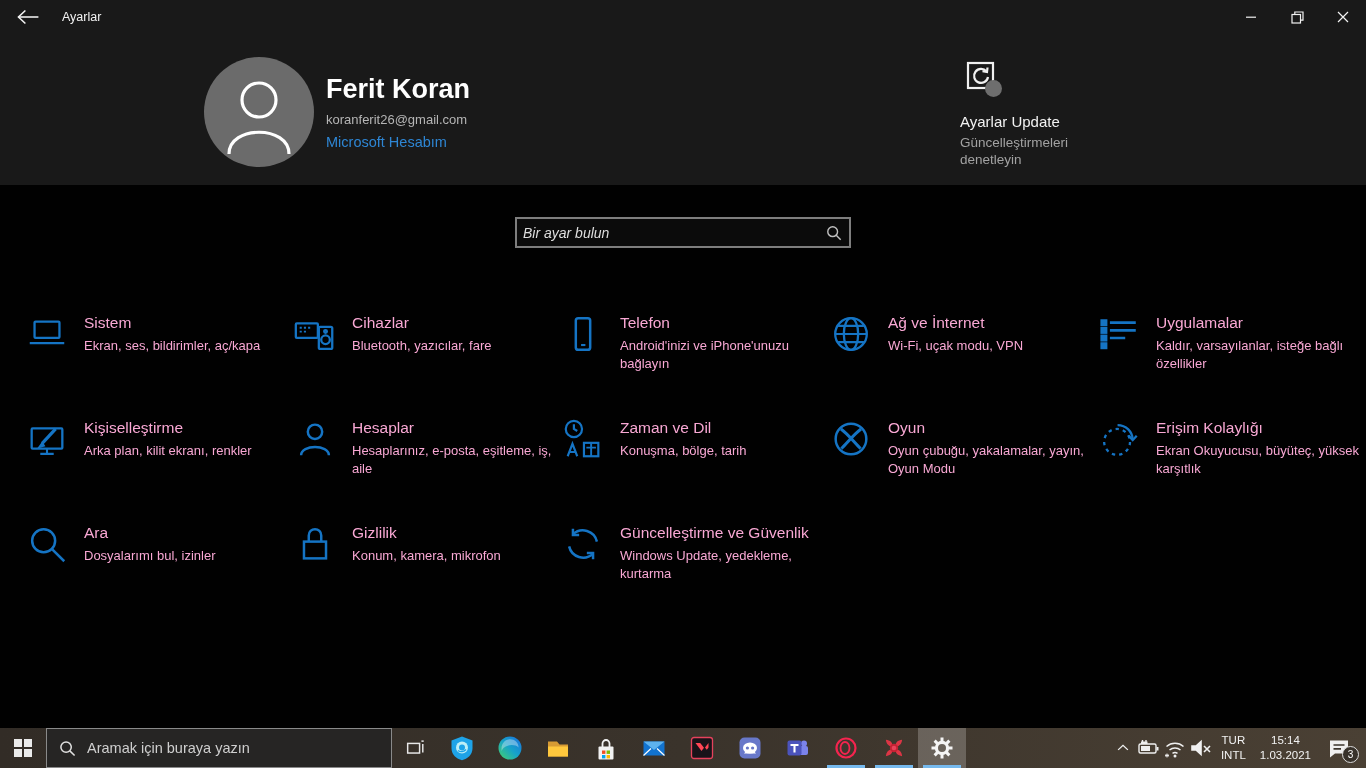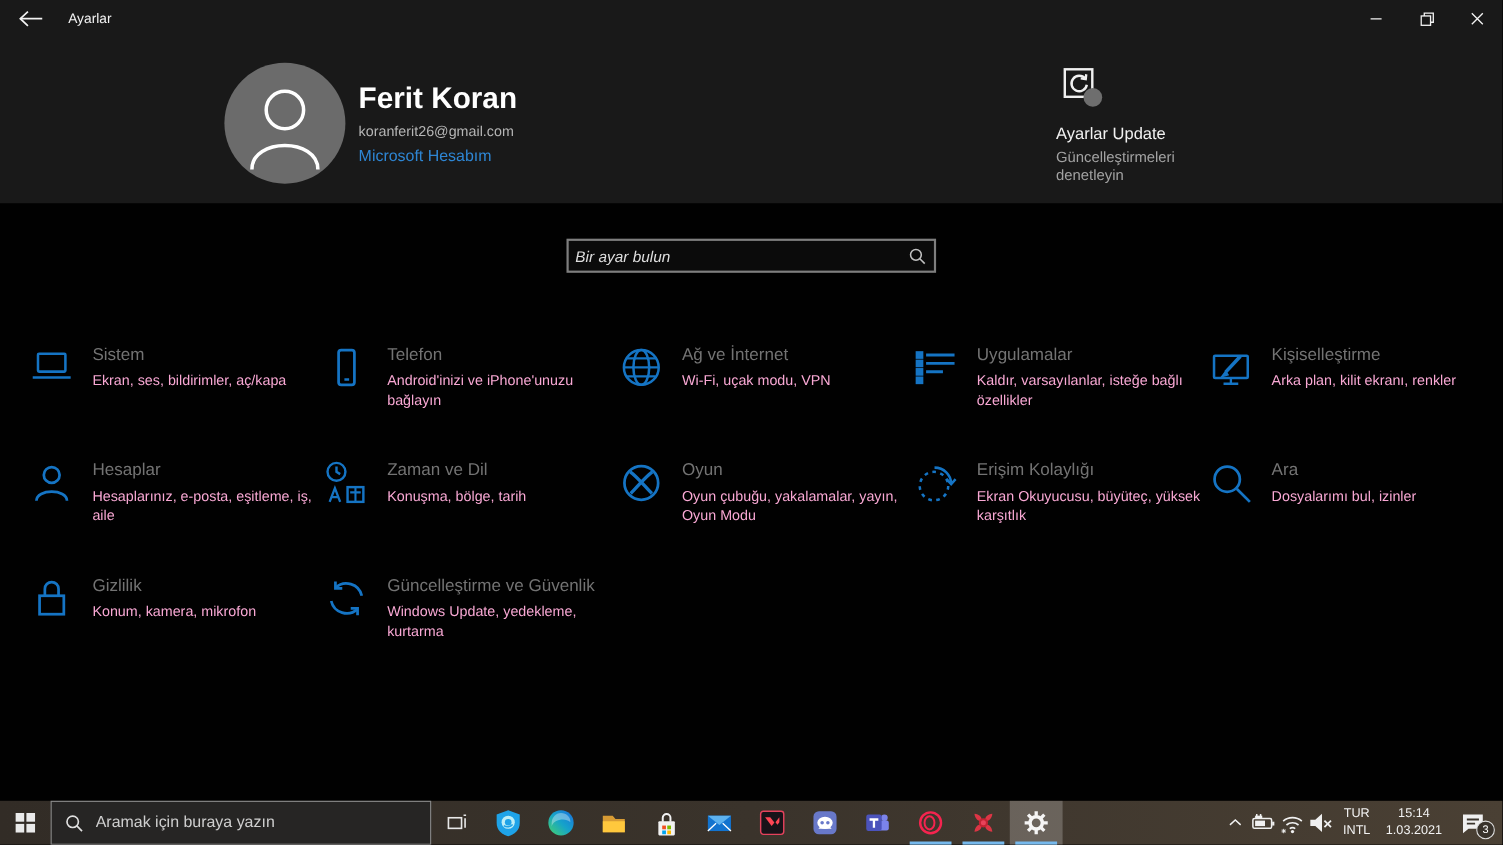--- a/index.html
+++ b/index.html
@@ -28,21 +28,21 @@
   .body-area { position:absolute; top:185px; left:0; width:1366px; height:543px; background:#010101; }
   .search-box { position:absolute; left:515px; top:32px; width:336px; height:31px; border:2px solid #7e7e7e; background:#0b0b0b; display:flex; align-items:center; }
   .search-box input { flex:1; background:transparent; border:0; outline:none; color:#e8e8e8; font-size:14px; padding:0 6px; font-family:"Liberation Sans", sans-serif;font-style:italic; }
   .search-box input::placeholder { color:#dedede; opacity:1; }
   .search-box .mag { width:30px; display:flex; align-items:center; justify-content:center; }
 
   .tiles-grid { position:absolute; left:24px; top:118px; width:1340px; display:grid; grid-template-columns:repeat(5,268px); grid-auto-rows:105px; }
   .tile { display:flex; gap:14px; cursor:pointer; padding-top:8px; }
   .tile-icon { flex:0 0 46px; width:46px; height:46px; }
   .tile-text { width:206px; padding-top:3px; }
-  .tile-title { color:#737373; font-size:15.5px; }
+  .tile-title { color:#f9a8d4; font-size:15.5px; }
   .tile-sub { margin-top:5px; color:#f9a8d4; font-size:13px; line-height:1.38; }
 
   
   .taskbar { position:absolute; left:0; bottom:0; width:1366px; height:40px; background:linear-gradient(90deg,#322c26 0%, #3a332b 50%, #4a4034 100%); display:flex; align-items:stretch; }
   .tb-btn { display:flex; align-items:center; justify-content:center; cursor:pointer; position:relative; }
   .tb-start { width:46px; }
   .tb-search { width:346px; background:#262524; border:1px solid #8a8a8a; display:flex; align-items:center; cursor:text; }
   .tb-search .mag { width:40px; display:flex; align-items:center; justify-content:center; }
   .tb-search input { flex:1; background:transparent; border:0; outline:none; color:#d6d6d6; font-size:14.5px; font-family:"Liberation Sans", sans-serif; }
   .tb-search input::placeholder { color:#cfcfcf; opacity:1; }
@@ -131,20 +131,33 @@
         <div class="tile-icon"><svg width="46" height="46" viewBox="0 0 48 48" fill="none" stroke="#1574c4" stroke-width="2.4">
               <rect x="11" y="11" width="26" height="17" rx="1"></rect>
               <path d="M6 33.5 h36"></path>
             </svg></div>
         <div class="tile-text">
             <div class="tile-title">Sistem</div>
             <div class="tile-sub">Ekran, ses, bildirimler, aç/kapa</div>
           </div>
       </div>
 
+      <div class="tile">
+        <div class="tile-icon"><svg width="46" height="46" viewBox="0 0 48 48" fill="none" stroke="#1574c4" stroke-width="2.4">
+              <rect x="4" y="13" width="23" height="15" rx="1"></rect>
+              <path d="M8 17.5 h12 M8 21.5 h7" stroke-width="2" stroke-dasharray="2.2 2.2"></path>
+              <rect x="28" y="16.5" width="14" height="23" rx="1.5" fill="#010101"></rect>
+              <circle cx="35" cy="30" r="4.5"></circle>
+              <circle cx="35" cy="21.5" r="1.4"></circle>
+            </svg></div>
+        <div class="tile-text">
+            <div class="tile-title">Cihazlar</div>
+            <div class="tile-sub">Bluetooth, yazıcılar, fare</div>
+          </div>
+      </div>
 
       <div class="tile">
         <div class="tile-icon"><svg width="46" height="46" viewBox="0 0 48 48" fill="none" stroke="#1574c4" stroke-width="2.6">
               <rect x="16.5" y="7.5" width="15" height="33" rx="2.5"></rect>
               <path d="M22 35.5 h4.5" stroke-width="2.2"></path>
             </svg></div>
         <div class="tile-text">
             <div class="tile-title">Telefon</div>
             <div class="tile-sub">Android'inizi ve iPhone'unuzu bağlayın</div>
           </div>

